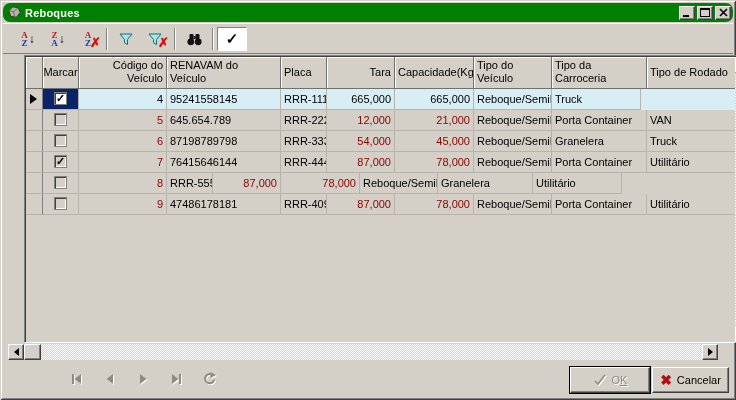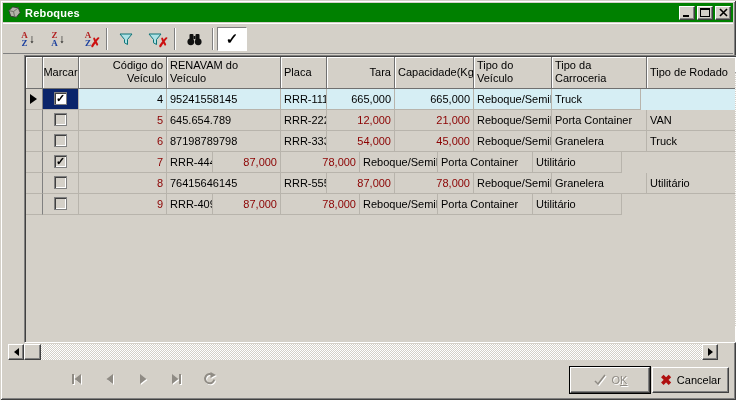--- a/index.html
+++ b/index.html
@@ -6,21 +6,21 @@
   *{box-sizing:border-box;}
   .window{
     position:relative;width:736px;height:400px;background:var(--c-face,#d4d0c8);
     font-family:"Liberation Sans",sans-serif;font-size:11px;color:#000;
     box-shadow: inset 1px 1px 0 #d4d0c8, inset -1px -1px 0 #404040,
                 inset 2px 2px 0 #fff,    inset -2px -2px 0 #808080;
     overflow:hidden;
   }
   
   .titlebar{position:absolute;left:3px;top:3px;right:3px;height:19px;
-    background:var(--c-title,#008000);display:flex;align-items:center;padding:0 2px;}
+    background:var(--c-title,#008000);display:flex;align-items:center;padding:0 2px;border-radius:7px;}
   .titlebar .app-ico{width:15px;height:15px;margin:0 3px 0 2px;flex:0 0 auto;}
   .titlebar .ttl{color:#fff;font-weight:bold;letter-spacing:.2px;}
   .winbtns{margin-left:auto;display:flex;gap:2px;align-items:center;}
   .wbtn{width:16px;height:14px;background:#d4d0c8;border:1px solid;
     border-color:#fff #404040 #404040 #fff;box-shadow:inset -1px -1px 0 #808080;
     display:flex;align-items:center;justify-content:center;padding:0;}
   .wbtn svg{display:block;}
   
   .toolbar{position:absolute;left:3px;top:23px;right:3px;height:31px;
     border-top:1px solid #fff;border-bottom:1px solid #808080;
@@ -235,47 +235,48 @@
             <div class="cell" style="width: 78px; flex: 0 0 78px; text-align: left;">Reboque/SemiF</div>
             <div class="cell" style="width: 95px; flex: 0 0 95px; text-align: left;">Granelera</div>
             <div class="cell" style="width: 89px; flex: 0 0 89px; text-align: left;">Truck</div>
           </div>
           <div class="grid-row">
             <div class="indicator"></div>
             <div class="cell cb-cell" style="width: 36px; flex: 0 0 36px; text-align: center;">
               <span class="checkbox">✓</span>
             </div>
             <div class="cell num" style="width: 88px; flex: 0 0 88px; text-align: right;">7</div>
+            <div class="cell" style="width: 114px; flex: 0 0 114px; text-align: left;">76415646144</div>
             <div class="cell" style="width: 46px; flex: 0 0 46px; text-align: left;">RRR-444</div>
             <div class="cell num" style="width: 68px; flex: 0 0 68px; text-align: right;">87,000</div>
             <div class="cell num" style="width: 79px; flex: 0 0 79px; text-align: right;">78,000</div>
             <div class="cell" style="width: 78px; flex: 0 0 78px; text-align: left;">Reboque/SemiF</div>
             <div class="cell" style="width: 95px; flex: 0 0 95px; text-align: left;">Porta Container</div>
             <div class="cell" style="width: 89px; flex: 0 0 89px; text-align: left;">Utilitário</div>
           </div>
           <div class="grid-row">
             <div class="indicator"></div>
             <div class="cell cb-cell" style="width: 36px; flex: 0 0 36px; text-align: center;">
               <span class="checkbox"></span>
             </div>
             <div class="cell num" style="width: 88px; flex: 0 0 88px; text-align: right;">8</div>
-            <div class="cell" style="width: 114px; flex: 0 0 114px; text-align: left;">76415646145</div>
             <div class="cell" style="width: 46px; flex: 0 0 46px; text-align: left;">RRR-555</div>
             <div class="cell num" style="width: 68px; flex: 0 0 68px; text-align: right;">87,000</div>
             <div class="cell num" style="width: 79px; flex: 0 0 79px; text-align: right;">78,000</div>
             <div class="cell" style="width: 78px; flex: 0 0 78px; text-align: left;">Reboque/SemiF</div>
             <div class="cell" style="width: 95px; flex: 0 0 95px; text-align: left;">Granelera</div>
             <div class="cell" style="width: 89px; flex: 0 0 89px; text-align: left;">Utilitário</div>
           </div>
           <div class="grid-row">
             <div class="indicator"></div>
             <div class="cell cb-cell" style="width: 36px; flex: 0 0 36px; text-align: center;">
               <span class="checkbox"></span>
             </div>
             <div class="cell num" style="width: 88px; flex: 0 0 88px; text-align: right;">9</div>
+            <div class="cell" style="width: 114px; flex: 0 0 114px; text-align: left;">47486178181</div>
             <div class="cell" style="width: 46px; flex: 0 0 46px; text-align: left;">RRR-409</div>
             <div class="cell num" style="width: 68px; flex: 0 0 68px; text-align: right;">87,000</div>
             <div class="cell num" style="width: 79px; flex: 0 0 79px; text-align: right;">78,000</div>
             <div class="cell" style="width: 78px; flex: 0 0 78px; text-align: left;">Reboque/SemiF</div>
             <div class="cell" style="width: 95px; flex: 0 0 95px; text-align: left;">Porta Container</div>
             <div class="cell" style="width: 89px; flex: 0 0 89px; text-align: left;">Utilitário</div>
           </div>
         </div>
     </div>
     <div class="vscroll">

